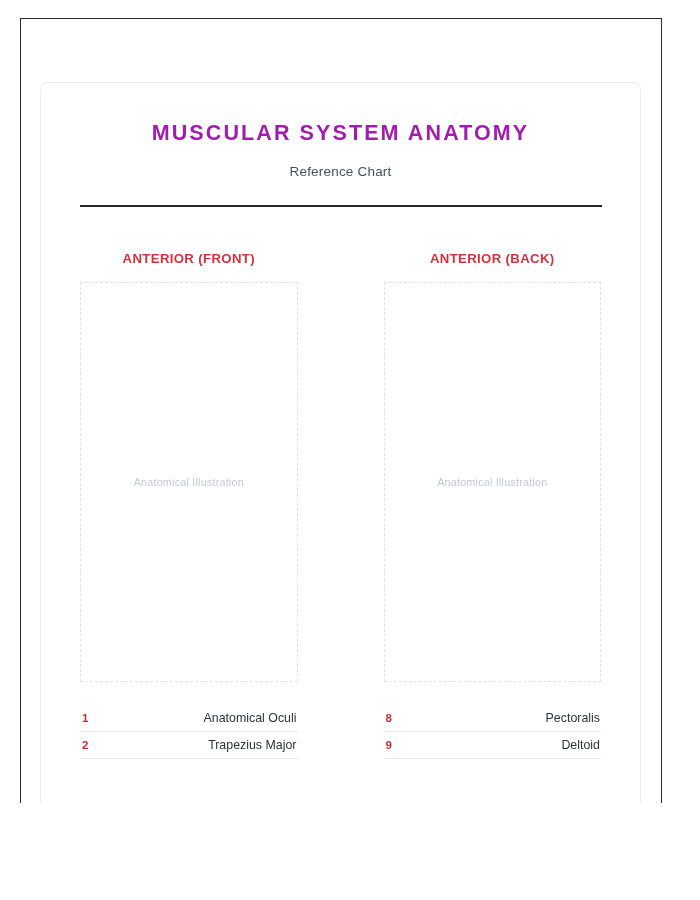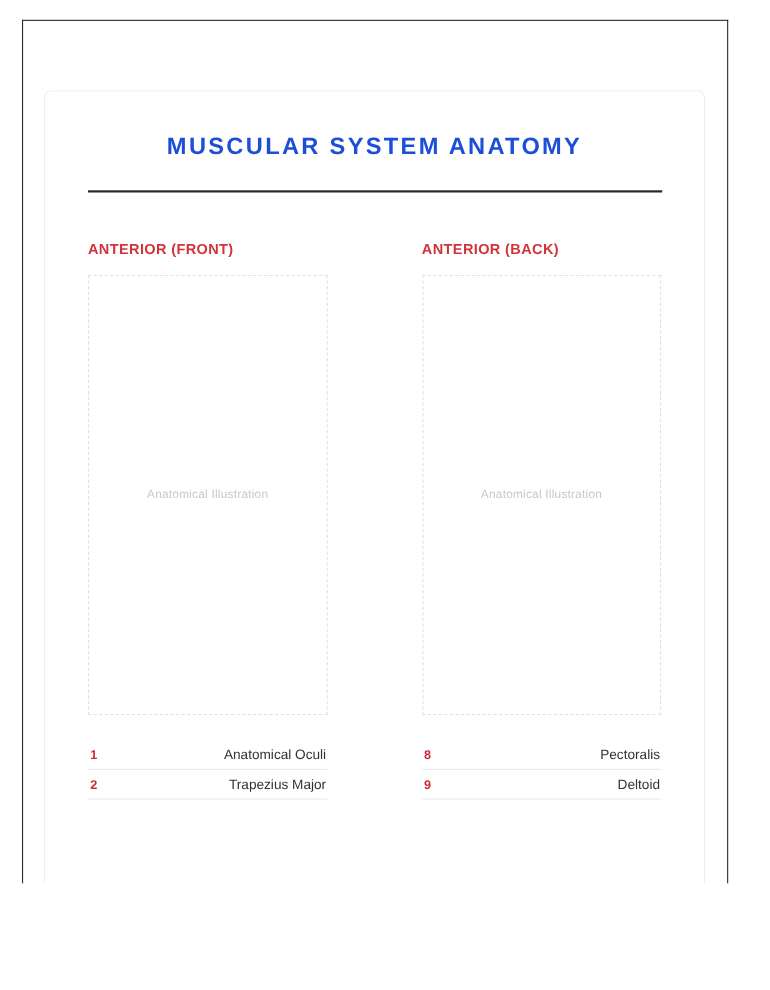--- a/index.html
+++ b/index.html
@@ -46,21 +46,21 @@
 
   
   .doc-header {
     padding-top: 38px;
     text-align: center;
   }
   .doc-title {
     font-size: 21.5px;
     font-weight: bold;
     letter-spacing: 2.1px;
-    color: #1d4ed8;
+    color: #a21caf;
     line-height: 1.2;
     margin: 0;
   }
   .doc-subtitle {
     margin: 17px 0 0 0;
     font-size: 13.5px;
     font-weight: normal;
     color: #4a4f57;
     letter-spacing: 0.2px;
   }
@@ -76,20 +76,21 @@
     display: flex;
     margin-top: 44px;
     padding: 0 39px;
     gap: 86px;
   }
   .col {
     flex: 1 1 0;
     min-width: 0;
   }
   .col-heading {
+    text-align: center;
     font-size: 13.2px;
     font-weight: bold;
     color: #d2333a;
     letter-spacing: 0.35px;
     margin: 0 0 16px 0;
   }
 
   
   .illus-box {
     height: 400px;
@@ -134,20 +135,21 @@
 </style>
 </head>
 <body>
 
 <div id="page-frame">
 
   <div id="chart-card">
 
     <div class="doc-header">
       <h1 class="doc-title">MUSCULAR SYSTEM ANATOMY</h1>
+      <div class="doc-subtitle">Reference Chart</div>
       <div class="header-rule"></div>
     </div>
 
     <div class="columns">
 
       <div class="col">
         <div class="col-heading">ANTERIOR (FRONT)</div>
 
         <div class="illus-box">
           <span class="illus-label">Anatomical Illustration</span>

